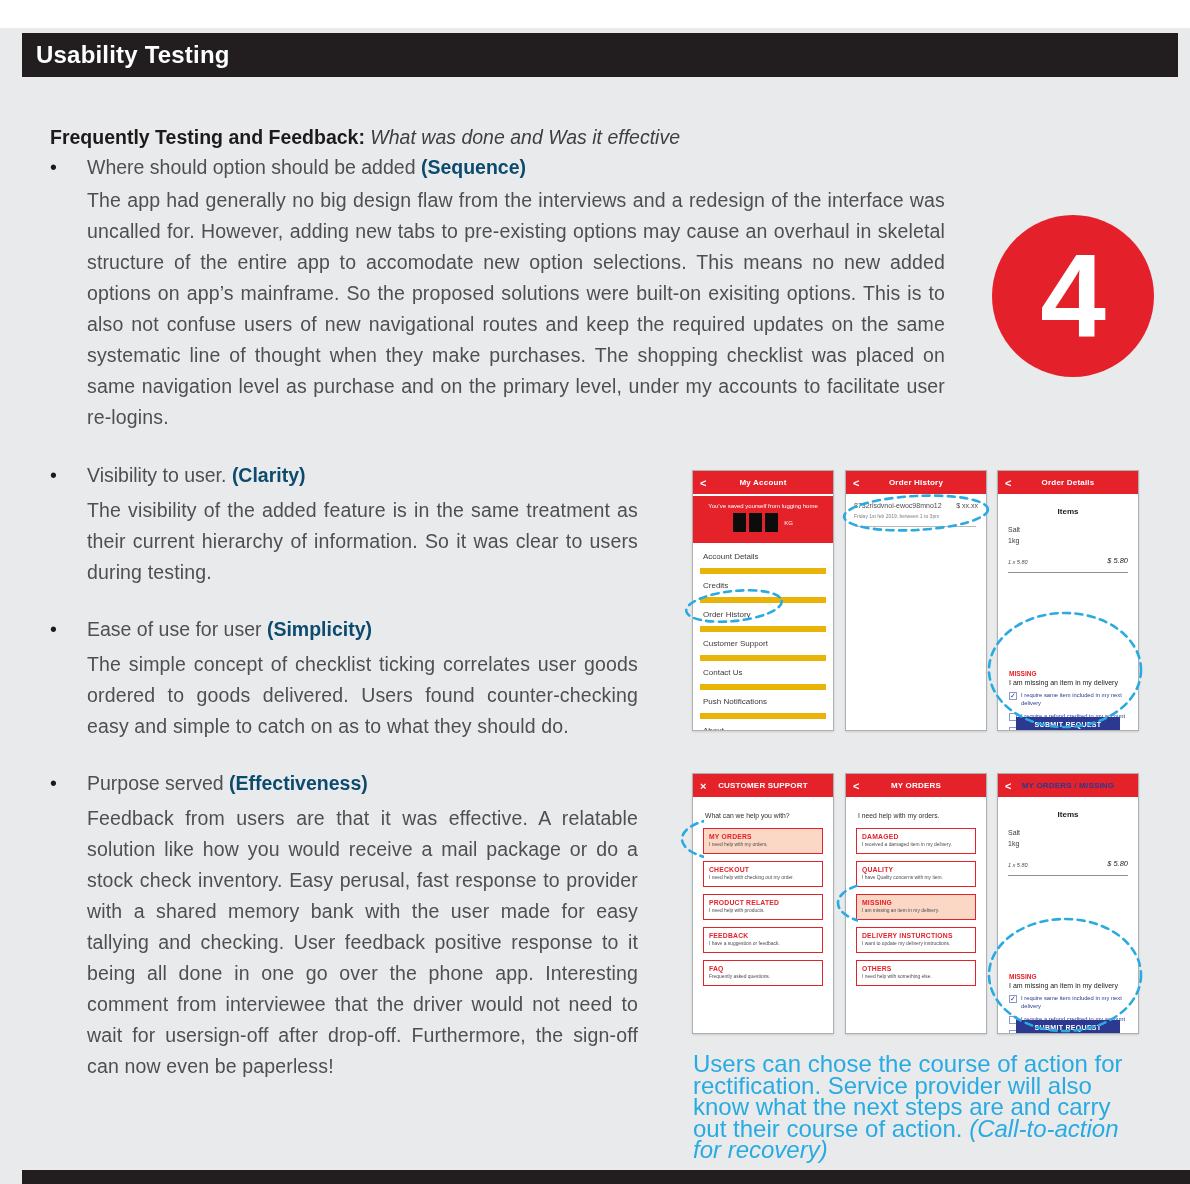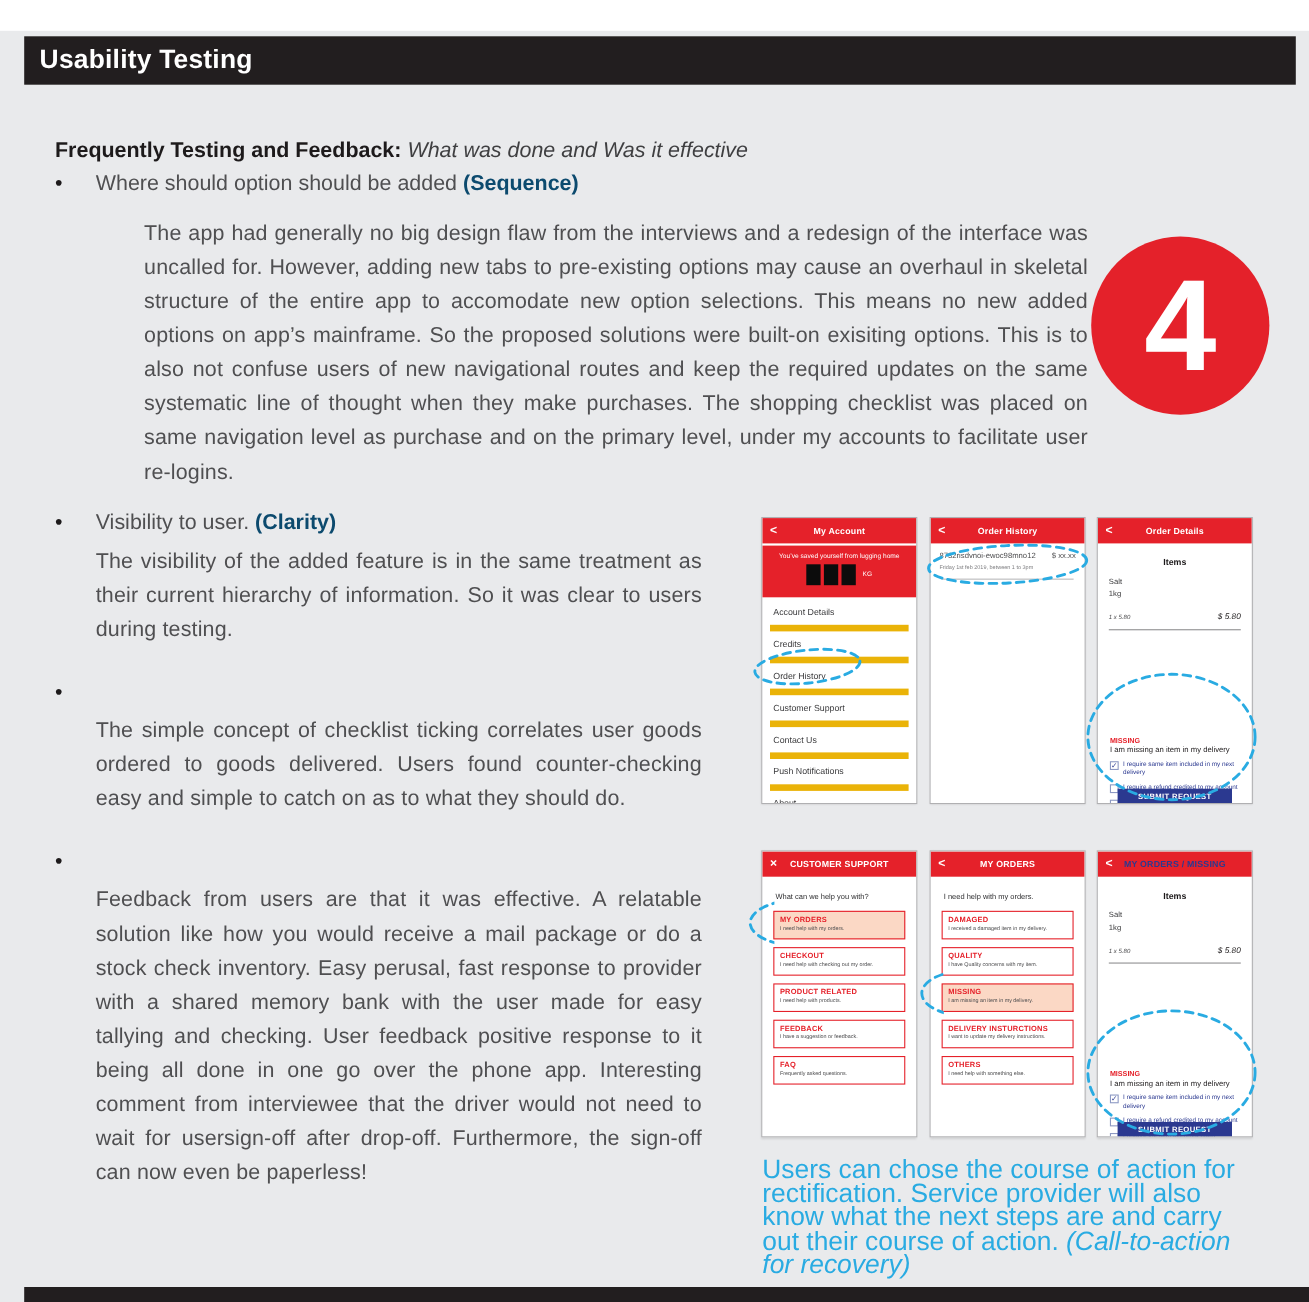--- a/index.html
+++ b/index.html
@@ -13,21 +13,21 @@
 
   .intro{position:absolute;left:50px;top:126px;font-size:19.5px;color:#1d1a1b;}
   .intro .b{font-weight:bold;}
   .intro .i{font-style:italic;color:#3f3f41;}
 
   .dot{position:absolute;left:50px;font-size:19.5px;color:#1d1a1b;}
   .sec-head{position:absolute;left:87px;font-size:19.5px;color:#4f4f51;}
   .sec-head .b{font-weight:bold;color:#0c4a6e;text-align:center;}
   .para{position:absolute;left:87px;font-size:19.5px;line-height:31px;color:#4f4f51;
         text-align:justify;letter-spacing:0.15px;}
-  #para1{top:197px;width:858px;margin-left:44px;}
+  #para1{top:185px;width:858px;}
   #para2{top:495px;width:551px;}
   #para3{top:649px;width:551px;}
   #para4{top:803px;width:551px;}
   #dot1,#head1{top:156px;} #dot2,#head2{top:464px;} #dot3,#head3{top:618px;} #dot4,#head4{top:772px;}
 
   .badge{position:absolute;left:992px;top:215px;width:162px;height:162px;border-radius:50%;
          background:#e4212a;display:flex;align-items:center;justify-content:center;}
   .badge span{color:#ffffff;font-size:118px;font-weight:bold;line-height:1;}
 
   .caption{position:absolute;left:693px;top:1053px;width:442px;font-size:24px;line-height:21.5px;
@@ -111,23 +111,29 @@
   </div>
   <div class="para" id="para1">The app had generally no big design flaw from the interviews and a redesign of the interface was uncalled for. However, adding new tabs to pre-existing options may cause an overhaul in skeletal structure of the entire app to accomodate new option selections. This means no new added options on app’s mainframe. So the proposed solutions were built-on exisiting options. This is to also not confuse users of new navigational routes and keep the required updates on the same systematic line of thought when they make purchases. The shopping checklist was placed on same navigation level as purchase and on the primary level, under my accounts to facilitate user re-logins.</div>
 
   <div class="dot" id="dot2">•</div>
   <div class="sec-head" id="head2">
     <span>Visibility to user. </span><span class="b">(Clarity)</span>
   </div>
   <div class="para" id="para2">The visibility of the added feature is in the same treatment as their current hierarchy of information. So it was clear to users during testing.</div>
 
   <div class="dot" id="dot3">•</div>
+  <div class="sec-head" id="head3">
+    <span>Ease of use for user </span><span class="b">(Simplicity)</span>
+  </div>
   <div class="para" id="para3">The simple concept of checklist ticking correlates user goods ordered to goods delivered. Users found counter-checking easy and simple to catch on as to what they should do.</div>
 
   <div class="dot" id="dot4">•</div>
+  <div class="sec-head" id="head4">
+    <span>Purpose served </span><span class="b">(Effectiveness)</span>
+  </div>
   <div class="para" id="para4">Feedback from users are that it was effective. A relatable solution like how you would receive a mail package or do a stock check inventory. Easy perusal, fast response to provider with a shared memory bank with the user made for easy tallying and checking. User feedback positive response to it being all done in one go over the phone app. Interesting comment from interviewee that the driver would not need to wait for usersign-off after drop-off. Furthermore, the sign-off can now even be paperless!</div>
 
   <div class="badge">
     <span>4</span>
   </div>
 
   <div class="phone" id="phone1">
     <div class="ph-head">
       <span class="nav">&lt;</span>
       <span>My Account</span>

